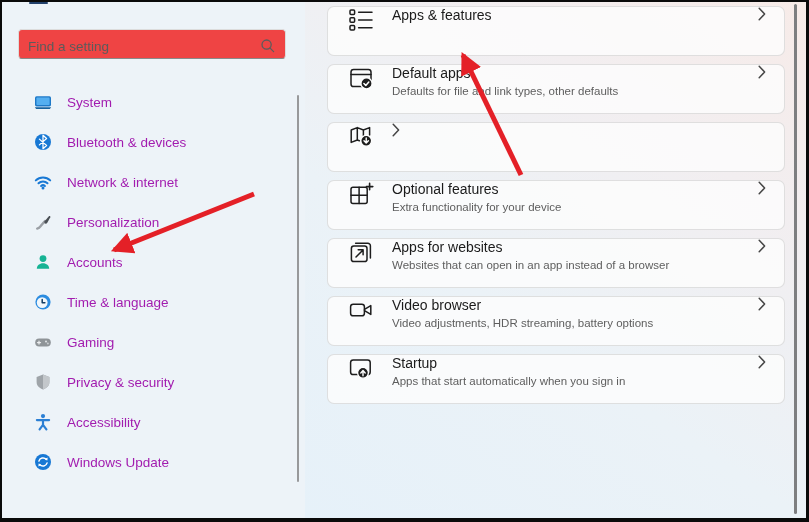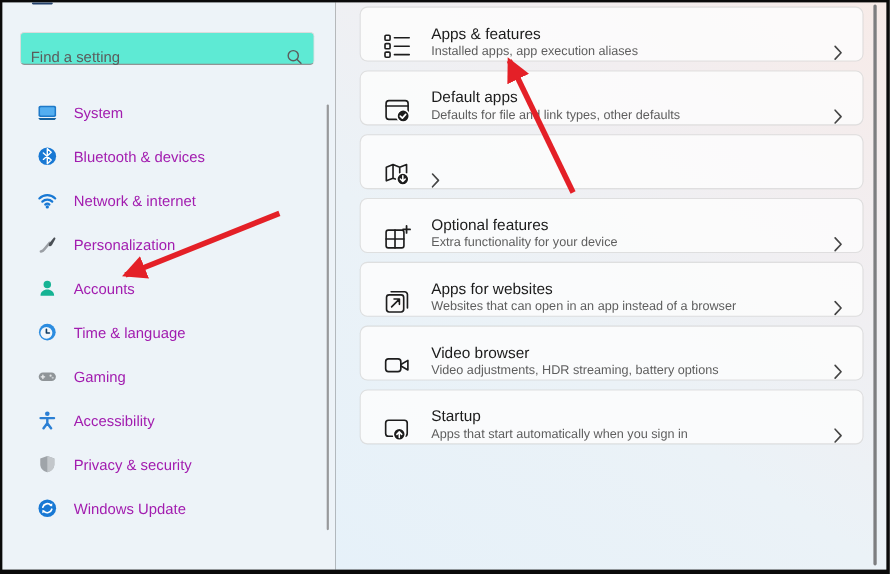--- a/index.html
+++ b/index.html
@@ -2,42 +2,42 @@
 <html><head>
 <meta charset="utf-8">
 <style>
   html,body{margin:0;padding:0;background:#fff;font-family:"Liberation Sans","DejaVu Sans",sans-serif;}
   #window{position:relative;width:809px;height:522px;background:#0a0a0a;overflow:hidden;}
   #frame{position:absolute;left:2px;top:2px;width:804px;height:516px;display:flex;overflow:hidden;}
 
   
   #sidebar{position:relative;width:303px;flex:none;background:#edf3f8;overflow:hidden;}
   #hamburger{position:absolute;left:27px;top:0;width:19px;height:2px;background:#22406b;border-radius:1px;}
-  #searchbox{position:absolute;left:16px;top:27px;width:268px;height:30px;background:#5eead4;
+  #searchbox{position:absolute;left:16px;top:27px;width:268px;height:30px;background:#ef4444;
     border:1px solid #dcdcdc;border-bottom-color:#8a8a8a;border-radius:4px;
-    display:flex;align-items:flex-start;padding:14px 9px;box-sizing:border-box;}
+    display:flex;align-items:flex-end;padding:4px 9px;box-sizing:border-box;}
   #search-input{flex:1;border:none;outline:none;background:transparent;font:13.5px "Liberation Sans","DejaVu Sans",sans-serif;color:#3a3a3a;padding:0;}
   #search-input::placeholder{color:#5b5b5b;opacity:1;}
   .search-ic{flex:none;width:16px;height:16px;display:block;}
   #nav{position:absolute;left:14px;top:82px;width:272px;}
   .nav-item{position:relative;height:36px;margin-bottom:4px;display:flex;align-items:center;
     padding-left:18px;border-radius:5px;cursor:default;box-sizing:border-box;}
   .nav-item .nico{width:18px;height:18px;flex:none;margin-right:15px;display:block;}
   .nav-item .nlabel{font-size:13.5px;color:#a21caf;white-space:nowrap;}
   .nav-item.selected{background:#eaeaea;}
   .nav-item.selected .pill{position:absolute;left:0;top:8px;width:3px;height:20px;border-radius:2px;}
   #side-scroll{position:absolute;right:6px;top:93px;width:2px;height:387px;background:#98999b;border-radius:1px;}
 
   
   #main{position:relative;flex:1;overflow:hidden;
     background:linear-gradient(215deg,#f7ebe8 0%,#f2eef0 26%,#ebf2f7 60%,#e6f1f9 100%);}
   #rows{position:absolute;left:22px;top:4px;width:458px;}
   .card{height:50px;margin-bottom:8px;border-radius:7px;background:rgba(253,252,252,0.83);
     border:1px solid rgba(150,150,150,0.28);box-sizing:border-box;
-    display:flex;align-items:flex-end;padding:0 18px 0 20px;cursor:default;}
+    display:flex;align-items:flex-start;padding:0 18px 0 20px;cursor:default;}
   .card .ricon{width:26px;height:26px;flex:none;margin-right:18px;display:block;}
   .card .rtext{flex:1;min-width:0;}
   .card .rtitle{font-size:14px;color:#1b1b1b;line-height:1.25;}
   .card .rsub{font-size:11.5px;color:#5e5e5e;margin-top:2px;line-height:1.2;white-space:nowrap;}
   .card .chev{width:8px;height:14px;flex:none;display:block;}
   #main-scroll{position:absolute;right:9px;top:2px;width:3px;height:510px;background:#7d7e80;border-radius:2px;}
 
   
   #arrows{position:absolute;left:0;top:0;width:809px;height:522px;z-index:10;pointer-events:none;}
 </style>
@@ -109,31 +109,31 @@
             <span class="nico"><svg viewBox="0 0 18 18">
                 <rect x="1.2" y="5.6" width="15.6" height="7.8" rx="3.9" fill="#8f9498"></rect>
                 <path d="M5 8 v3.1 M3.45 9.55 h3.1" stroke="#eceef0" stroke-width="1.2" stroke-linecap="round"></path>
                 <circle cx="12" cy="8.5" r="1" fill="#e2e5e7"></circle>
                 <circle cx="13.9" cy="10.4" r="1" fill="#c7cbcf"></circle>
               </svg></span>
             <span class="nlabel">Gaming</span>
           </div>
           <div class="nav-item">
             <span class="nico"><svg viewBox="0 0 18 18">
+                <path d="M9 1.6 L15.4 3.9 V9 c0 3.9-2.9 6.3-6.4 7.4 C5.5 15.3 2.6 12.9 2.6 9 V3.9z" fill="#9fa4a9"></path>
+                <path d="M9 1.6 L15.4 3.9 V9 c0 3.9-2.9 6.3-6.4 7.4z" fill="#c3c7cb"></path>
+              </svg></span>
+            <span class="nlabel">Privacy &amp; security</span>
+          </div>
+          <div class="nav-item">
+            <span class="nico"><svg viewBox="0 0 18 18">
                 <circle cx="9" cy="3.1" r="2.1" fill="#2b7fd4"></circle>
                 <path d="M2.9 7.1 h12.2 M9 7.1 v4.7 M9 11.8 L5.6 16.4 M9 11.8 L12.4 16.4" stroke="#2b7fd4" stroke-width="2.2" fill="none" stroke-linecap="round" stroke-linejoin="round"></path>
               </svg></span>
             <span class="nlabel">Accessibility</span>
-          </div>
-          <div class="nav-item">
-            <span class="nico"><svg viewBox="0 0 18 18">
-                <path d="M9 1.6 L15.4 3.9 V9 c0 3.9-2.9 6.3-6.4 7.4 C5.5 15.3 2.6 12.9 2.6 9 V3.9z" fill="#9fa4a9"></path>
-                <path d="M9 1.6 L15.4 3.9 V9 c0 3.9-2.9 6.3-6.4 7.4z" fill="#c3c7cb"></path>
-              </svg></span>
-            <span class="nlabel">Privacy &amp; security</span>
           </div>
           <div class="nav-item">
             <span class="nico"><svg viewBox="0 0 18 18">
                 <circle cx="9" cy="9" r="8" fill="#1878d4"></circle>
                 <path d="M4.9 8.1 a4.3 4.3 0 0 1 7.4-1.7" stroke="#fff" stroke-width="1.5" fill="none" stroke-linecap="round"></path>
                 <path d="M13.1 9.9 a4.3 4.3 0 0 1 -7.4 1.7" stroke="#fff" stroke-width="1.5" fill="none" stroke-linecap="round"></path>
                 <polygon points="13.6,4.4 13.4,7.5 10.8,6.1" fill="#fff"></polygon>
                 <polygon points="4.4,13.6 4.6,10.5 7.2,11.9" fill="#fff"></polygon>
               </svg></span>
             <span class="nlabel">Windows Update</span>
@@ -146,21 +146,20 @@
       <div id="rows">
           <div class="card">
             <span class="ricon"><svg viewBox="0 0 26 26">
                 <rect x="2" y="3" width="4.6" height="4.6" rx="1" stroke="#1d1d1d" stroke-width="1.5" fill="none" stroke-linecap="round" stroke-linejoin="round"></rect>
                 <rect x="2" y="10.7" width="4.6" height="4.6" rx="1" stroke="#1d1d1d" stroke-width="1.5" fill="none" stroke-linecap="round" stroke-linejoin="round"></rect>
                 <rect x="2" y="18.4" width="4.6" height="4.6" rx="1" stroke="#1d1d1d" stroke-width="1.5" fill="none" stroke-linecap="round" stroke-linejoin="round"></rect>
                 <path d="M10.6 5.3 H24 M10.6 13 H24 M10.6 20.7 H24" stroke="#1d1d1d" stroke-width="1.5" fill="none" stroke-linecap="round" stroke-linejoin="round"></path>
               </svg></span>
             <div class="rtext">
               <div class="rtitle">Apps &amp; features</div>
-              <div class="rsub">Installed apps, app execution aliases</div>
             </div>
             <span class="chev"><svg viewBox="0 0 8 14" width="8" height="14">
                 <path d="M1.2 1.2 L6.6 7 L1.2 12.8" stroke="#454545" stroke-width="1.5" fill="none" stroke-linecap="round" stroke-linejoin="round"></path>
               </svg></span>
           </div>
           <div class="card">
             <span class="ricon"><svg viewBox="0 0 26 26">
                 <rect x="3" y="4.5" width="20" height="17" rx="2.6" stroke="#1d1d1d" stroke-width="1.5" fill="none" stroke-linecap="round" stroke-linejoin="round"></rect>
                 <path d="M3 9.4 H23" stroke="#1d1d1d" stroke-width="1.5" fill="none" stroke-linecap="round" stroke-linejoin="round"></path>
                 <circle cx="18.5" cy="18.4" r="5.6" fill="#1d1d1d" stroke="#fff" stroke-width="1.4"></circle>

